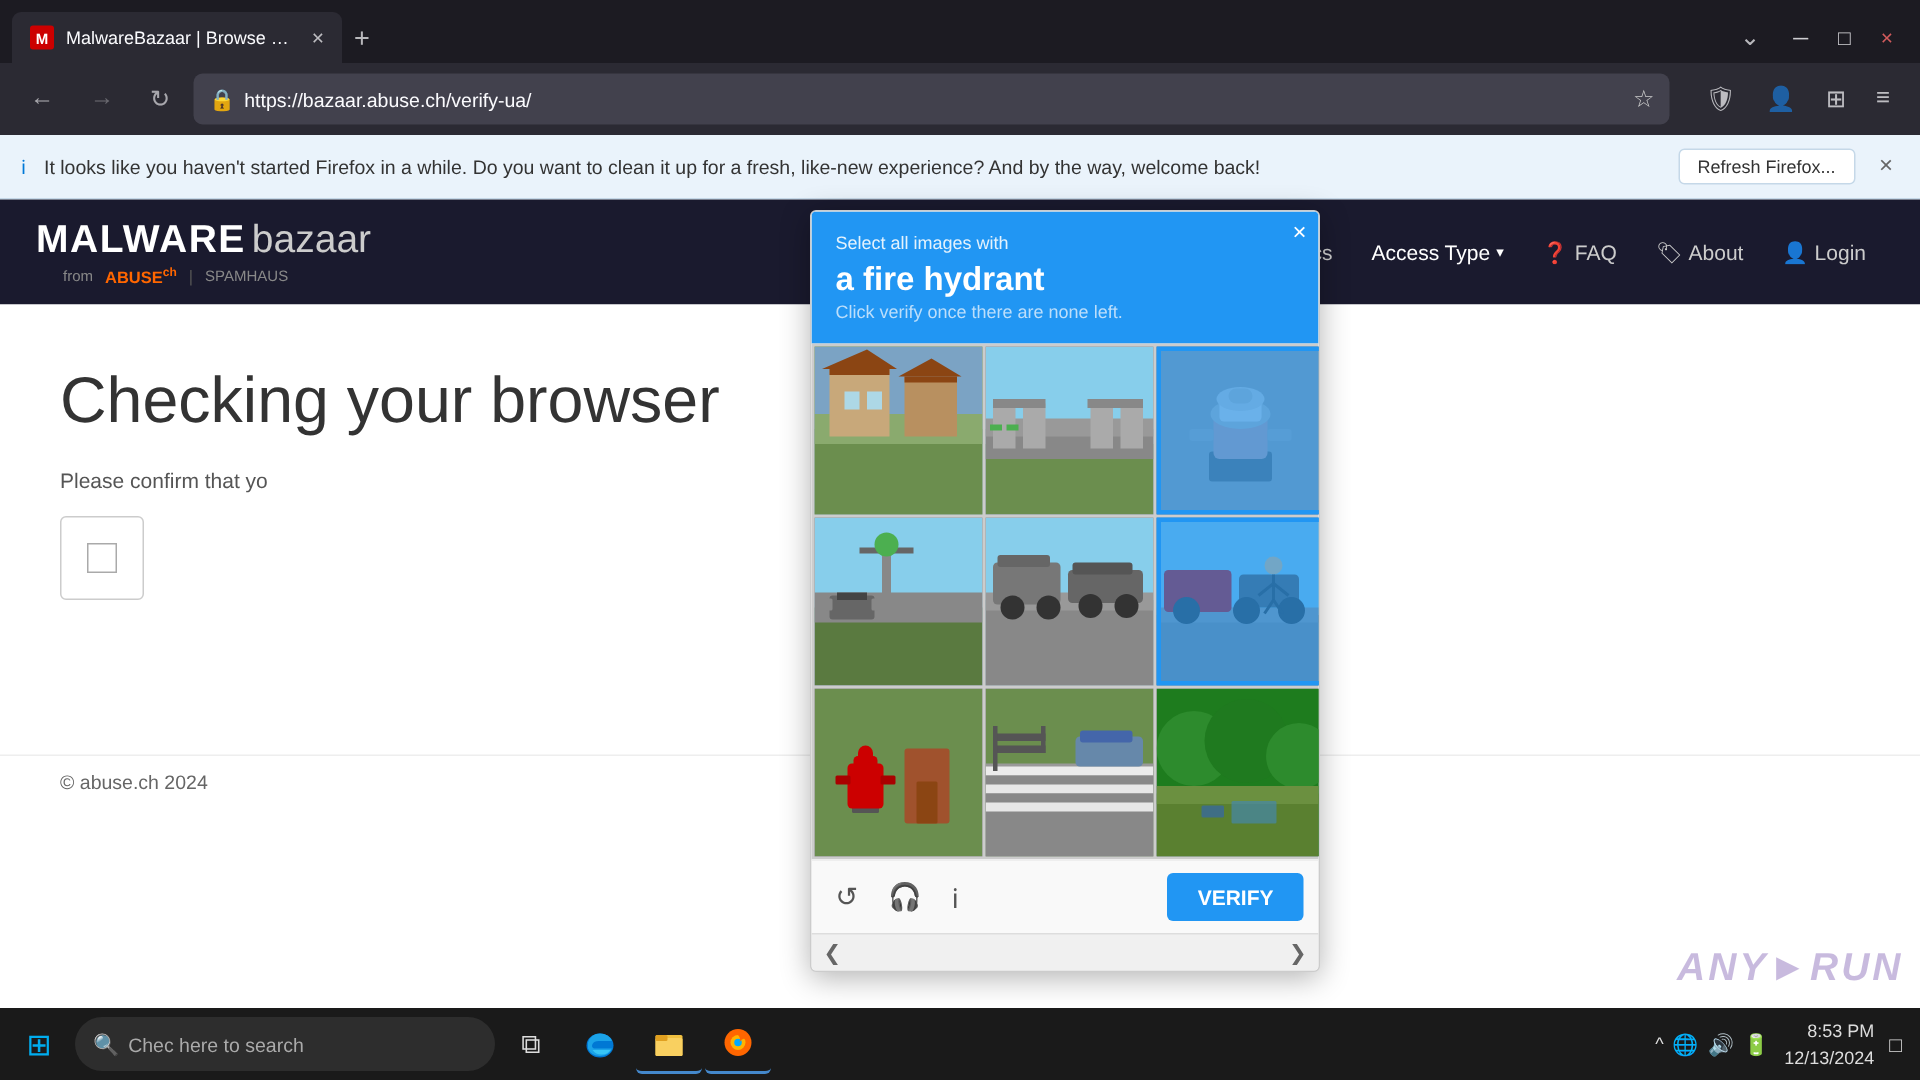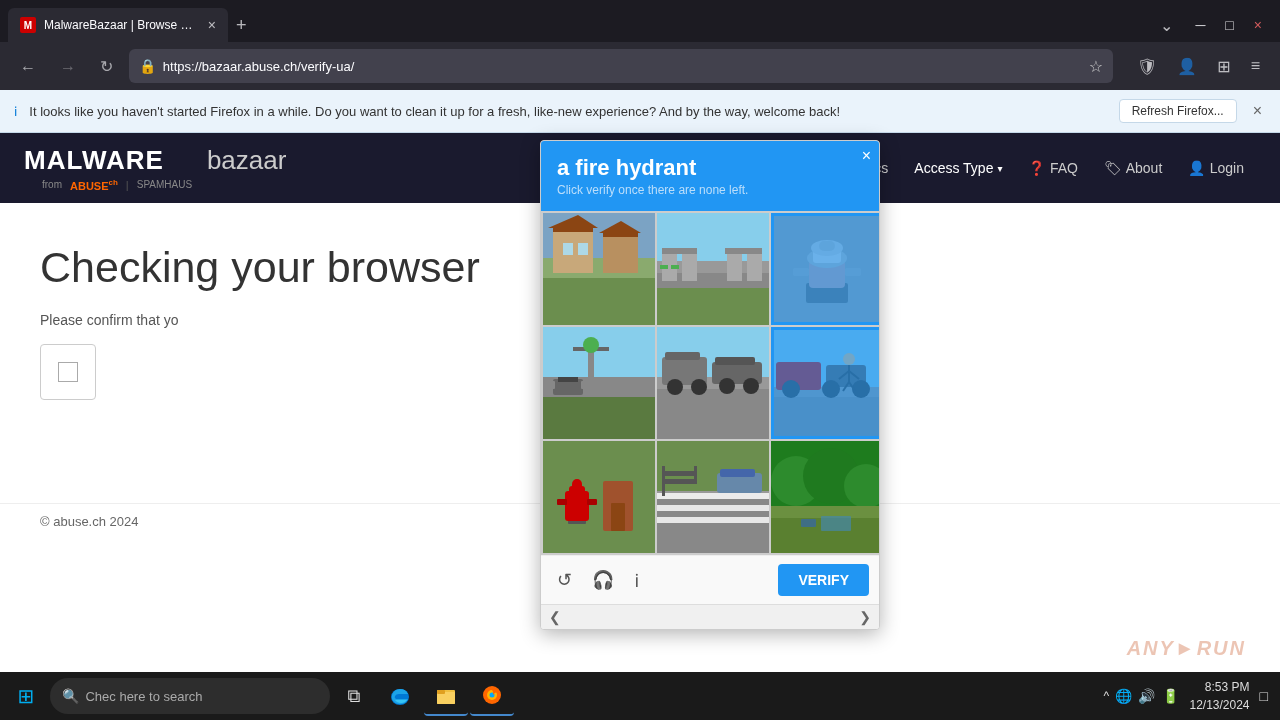--- a/index.html
+++ b/index.html
@@ -45,21 +45,21 @@
     .scroll-btn { background: none; border: none; cursor: pointer; color: #666; font-size: 14px; }
 
     
     .taskbar { position: absolute; bottom: 0; left: 0; width: 1280px; height: 48px; background: #1a1a1a; display: flex; align-items: center; padding: 0 4px; gap: 2px; z-index: 200; }
     .taskbar-start { width: 44px; height: 40px; display: flex; align-items: center; justify-content: center; cursor: pointer; border-radius: 4px; }
     .taskbar-search { background: #2d2d2d; border-radius: 20px; display: flex; align-items: center; padding: 4px 12px; gap: 6px; min-width: 280px; height: 36px; cursor: text; }
     .taskbar-icon { width: 44px; height: 40px; display: flex; align-items: center; justify-content: center; cursor: pointer; border-radius: 4px; position: relative; }
     .taskbar-icon svg, .taskbar-icon span { font-size: 20px; }
 
     
-    .anyrun-watermark { position: absolute; bottom: 60px; right: 34px; opacity: 0.3; color: #c2410c; font-size: 20px; font-weight: bold; font-style: italic; letter-spacing: 2px; pointer-events: none; }
+    .anyrun-watermark { position: absolute; bottom: 60px; right: 11px; opacity: 0.3; color: #4c1d95; font-size: 26px; font-weight: bold; font-style: italic; letter-spacing: 2px; pointer-events: none; }
 
     
     .logo-stack { display: flex; flex-direction: column; }
     .logo-row1 { display: flex; align-items: baseline; gap: 4px; }
     .logo-row2 { display: flex; align-items: center; gap: 8px; margin-top: 2px; }
   </style>
 </head>
 <body>
 
 <div>
@@ -106,21 +106,21 @@
   <span style="color:#0078d7;">ℹ</span>
   <span style="flex:1; font-size:13px; color:#333;">It looks like you haven't started Firefox in a while. Do you want to clean it up for a fresh, like-new experience? And by the way, welcome back!</span>
   <button class="refresh-btn">Refresh Firefox...</button>
   <button class="close-info-btn">×</button>
 </div>
 
 <div class="site-header">
   <div class="logo-stack">
     <div class="logo-row1">
       <span style="color:#fff; font-size:26px; font-weight:700; letter-spacing:1px;">MALWARE</span>
-      <span style="color:#ccc; font-size:26px; font-weight:300;margin-left:39px;">bazaar</span>
+      <span style="color:#ccc; font-size:26px; font-weight:300;">bazaar</span>
     </div>
     <div class="logo-row2">
       <span style="color:#888; font-size:10px;margin-left:18px;">from</span>
       <span style="color:#ff6600; font-size:11px; font-weight:bold;">ABUSE<sup style="font-size:8px;">ch</sup></span>
       <span style="color:#555; font-size:11px;">|</span>
       <span style="color:#888; font-size:10px;">SPAMHAUS</span>
     </div>
   </div>
   <nav style="display:flex; align-items:center; gap:2px; margin-left:auto;">
     <a style="color:#ccc; padding:6px 12px; cursor:pointer; font-size:14px; text-decoration:none;">Upload</a>
@@ -155,20 +155,21 @@
   </div>
 </div>
 
 <div style="color:#666; font-size:13px; padding:10px 40px; border-top:1px solid #eee;">
   <span>© abuse.ch 2024</span>
 </div>
 
 <div class="captcha-overlay">
   <button class="captcha-close-btn">×</button>
   <div class="captcha-header">
+    <div style="color:#e3f2fd; font-size:12px; margin-bottom:4px;">Select all images with</div>
     <div style="color:#fff; font-size:22px; font-weight:600; margin-bottom:2px;">a fire hydrant</div>
     <div style="color:#bbdefb; font-size:12px;">Click verify once there are none left.</div>
   </div>
 
   <div class="captcha-grid">
 
     <div class="captcha-cell" style="background:#7a9b6e; position:relative; overflow:hidden;">
       <svg width="112" height="112" viewBox="0 0 112 112" style="position:absolute;top:0;left:0;">
         <rect width="112" height="112" fill="#7ba3c4"></rect>
         <rect y="55" width="112" height="57" fill="#6b8e4e"></rect>

